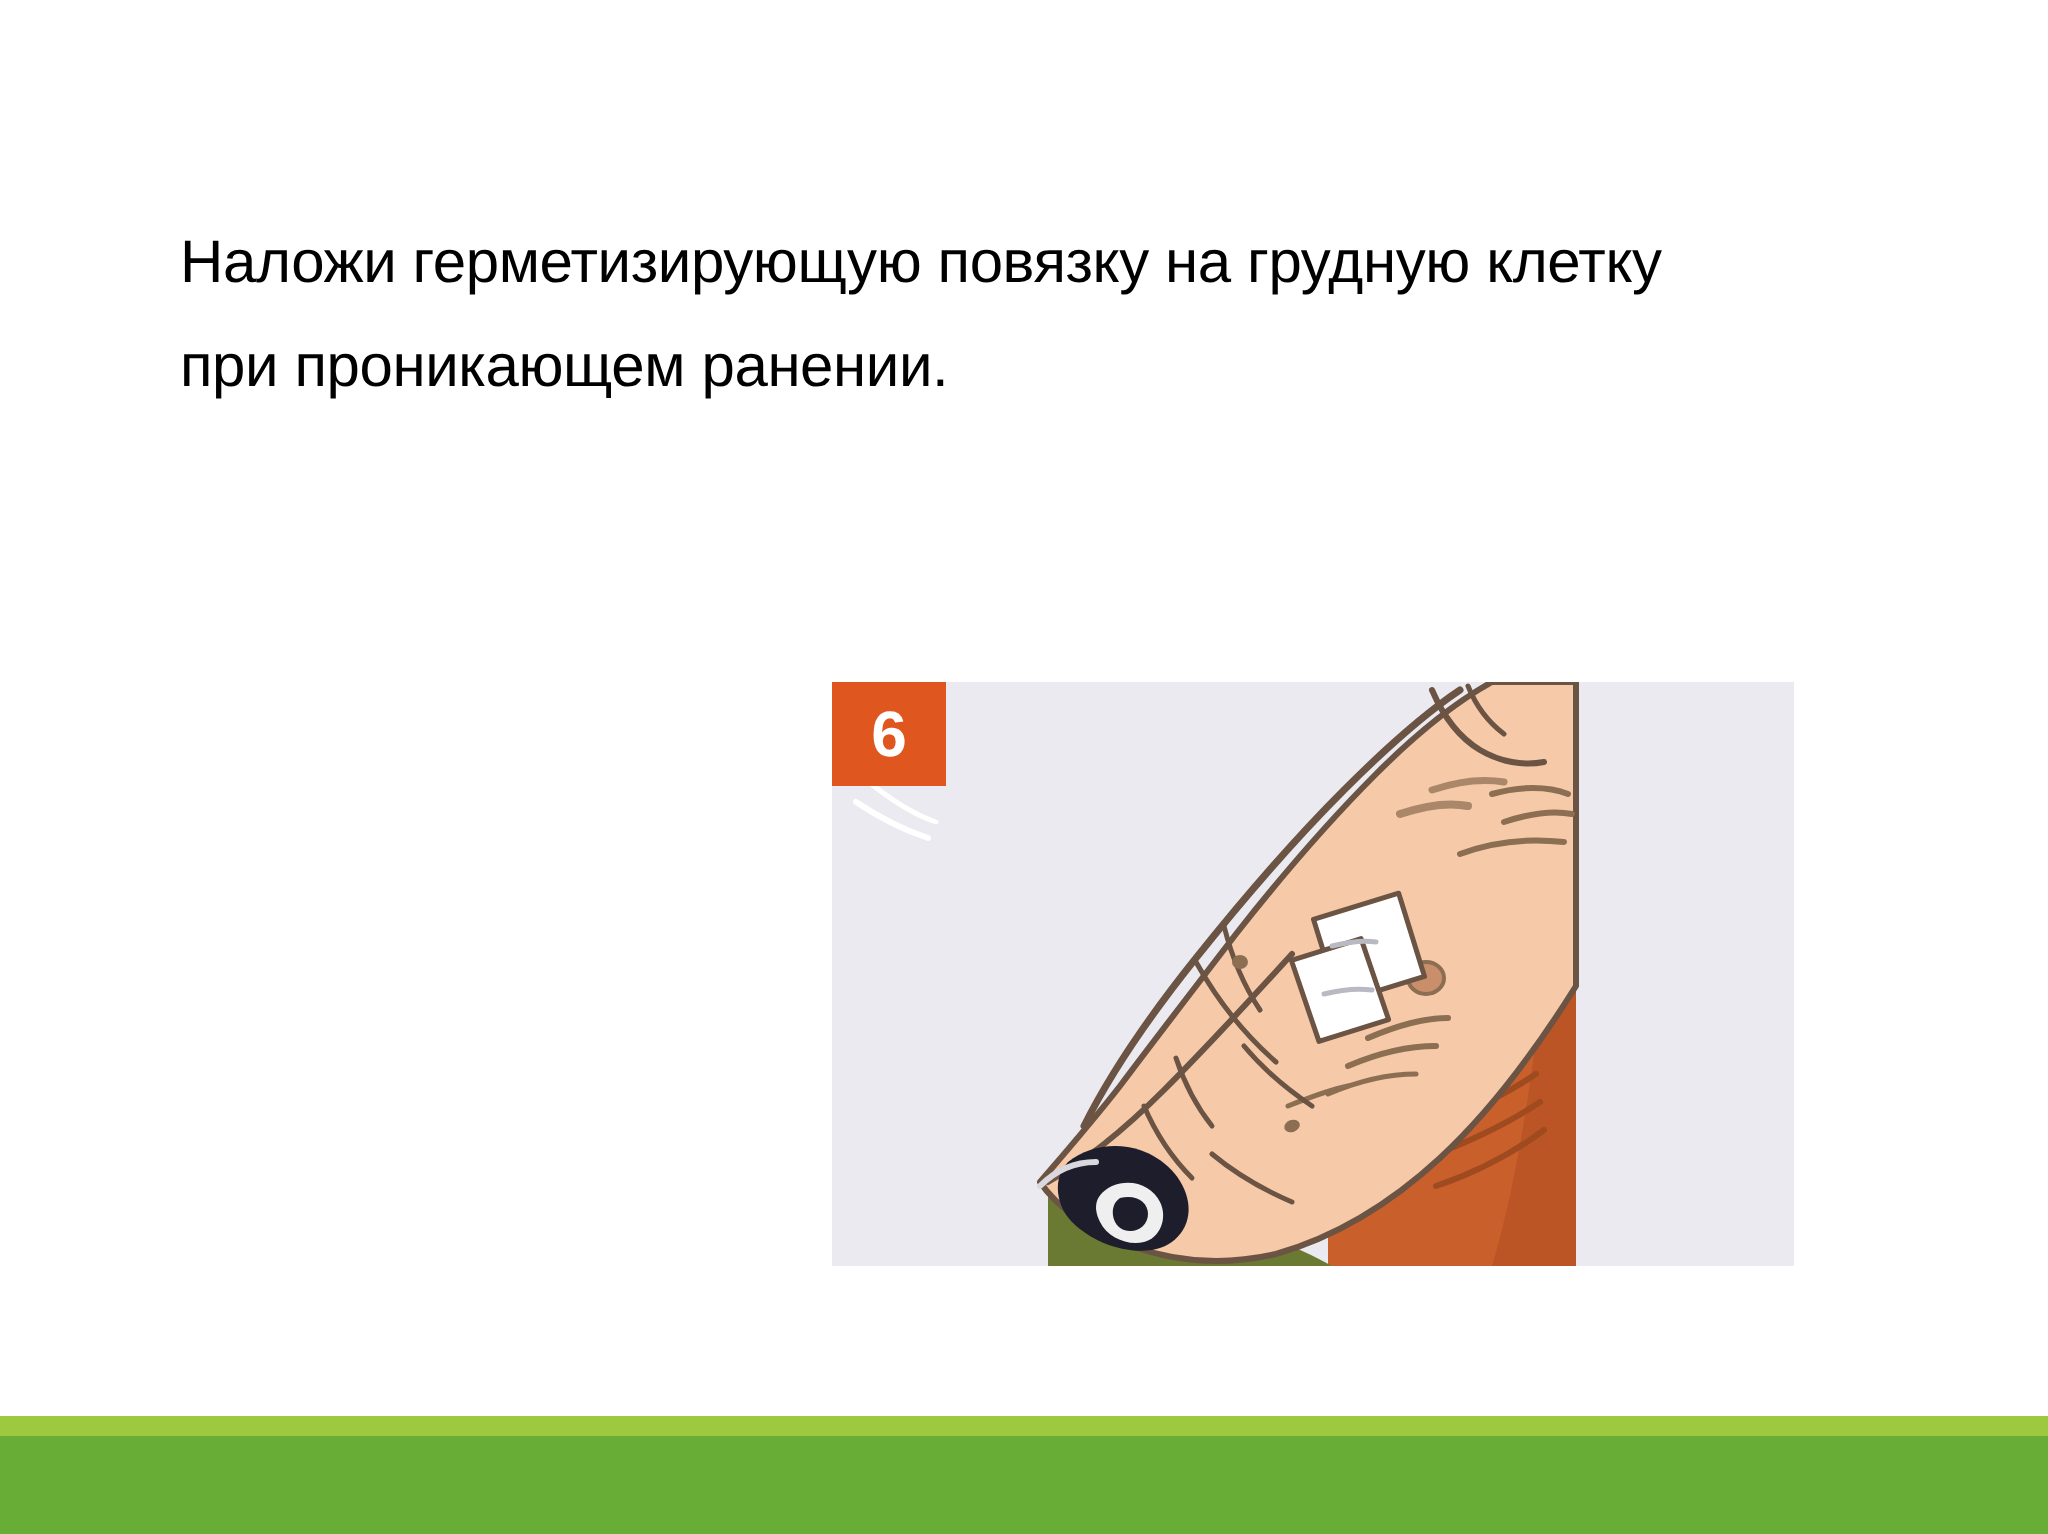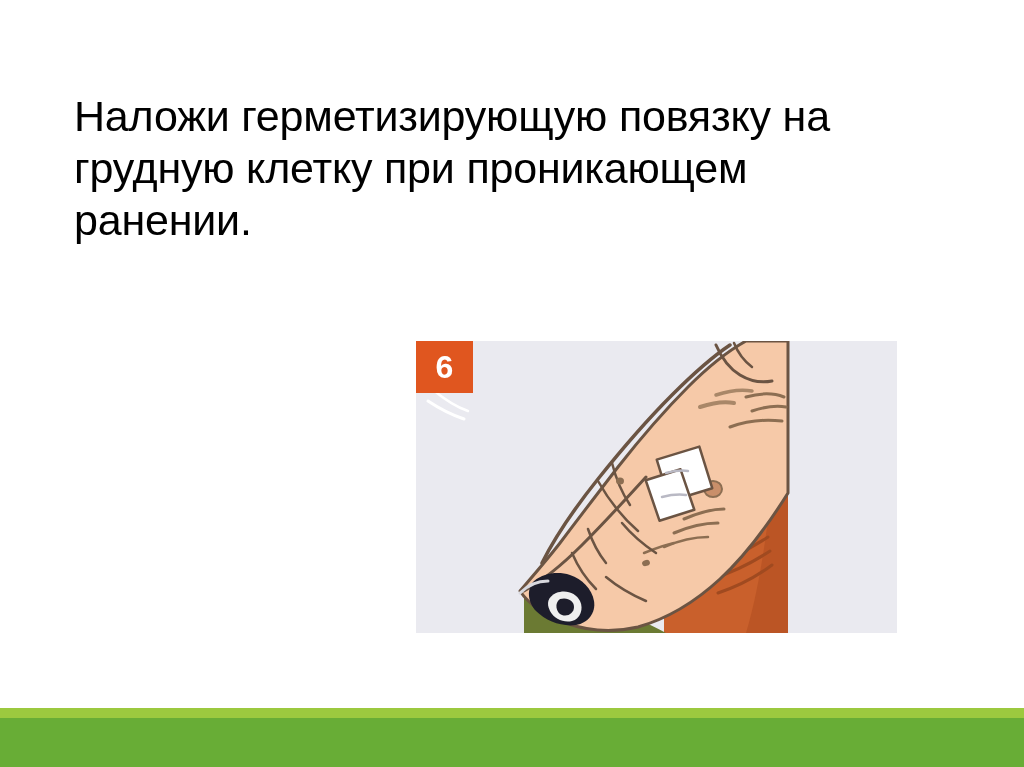--- a/index.html
+++ b/index.html
@@ -25,23 +25,23 @@
   }
 
   
   #title-block {
     position: absolute;
     left: 74px;
     top: 90px;
     width: 790px;
   }
   #title-text {
-    margin: 0;
+    margin: 16px;
     font-family: "Liberation Sans", sans-serif;
-    font-size: 43px;
+    font-size: 30px;
     line-height: 52px;
     font-weight: 400;
     color: #000000;
     letter-spacing: -0.2px;
     white-space: pre-line;
   }
 
   
   #illustration {
     position: absolute;

